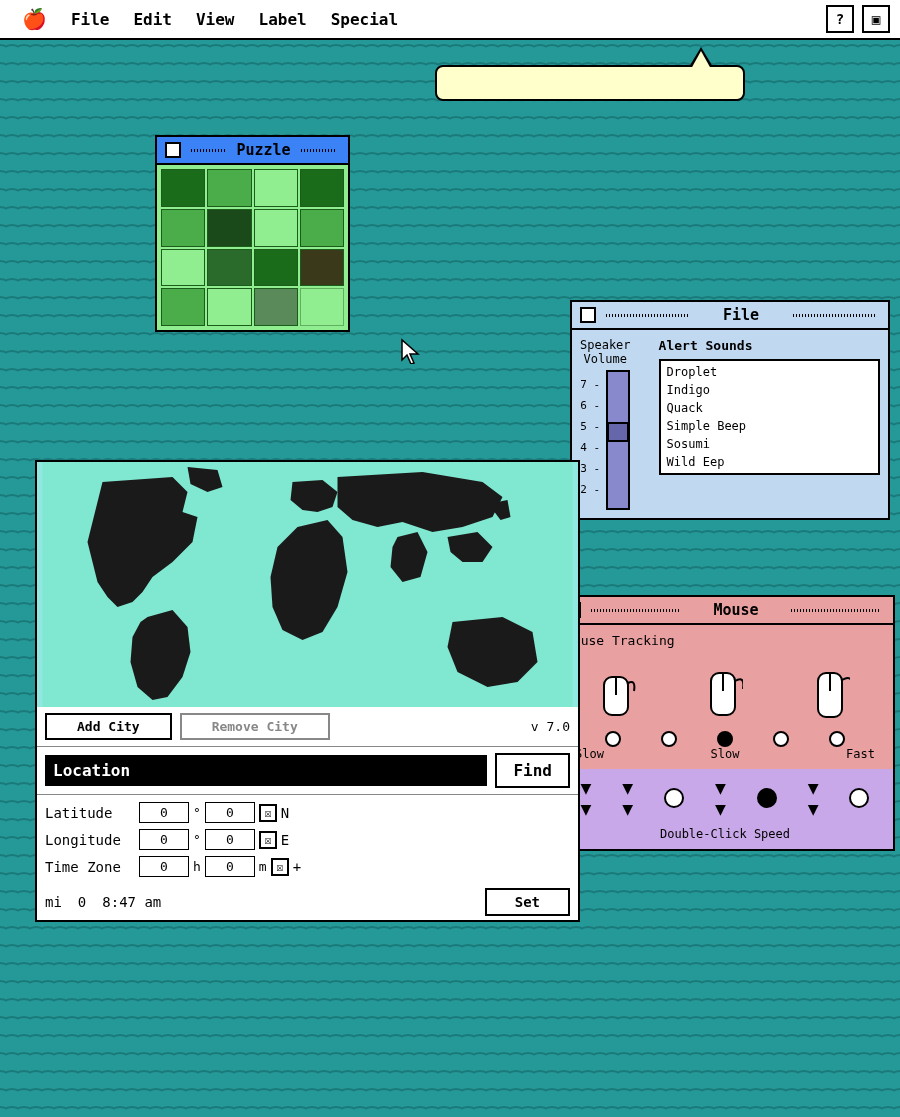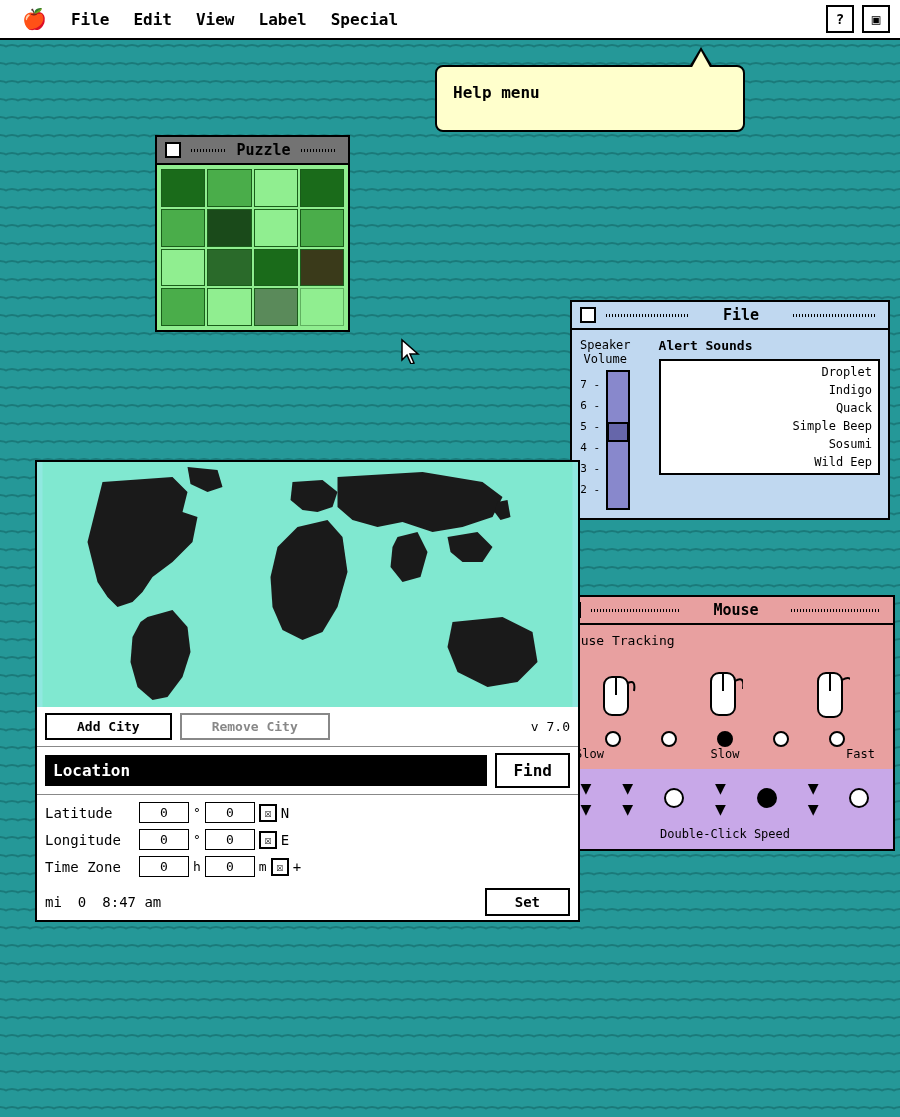--- a/index.html
+++ b/index.html
@@ -115,21 +115,21 @@
       position: absolute;
       top: 135px;
       left: 155px;
       width: 195px;
       background: white;
       border: 2px solid black;
       z-index: 40;
     }
 
     .window-titlebar {
-      background: #737373;
+      background: #3b82f6;
       border-bottom: 2px solid black;
       padding: 4px 8px;
       display: flex;
       align-items: center;
       gap: 6px;
       height: 28px;
     }
 
     .window-title {
       font-size: 15px;
@@ -251,21 +251,20 @@
       border: 2px solid black;
       background: white;
       padding: 2px;
     }
 
     .sounds-list-item {
       padding: 2px 4px;
       font-size: 12px;
       font-family: monospace;
       cursor: default;
-      text-align: right;
     }
 
     
     .mouse-window {
       position: absolute;
       top: 595px;
       left: 555px;
       width: 340px;
       background: #e8a0a0;
       border: 2px solid black;
@@ -550,21 +549,20 @@
   <span class="menubar-item">View</span>
   <span class="menubar-item">Label</span>
   <span class="menubar-item">Special</span>
   <div class="menubar-right">
     <div class="menubar-icon">?</div>
     <div class="menubar-icon">▣</div>
   </div>
 </div>
 
 <div class="help-bubble">
-  <div class="help-title">Help menu</div>
 </div>
 
 <div class="puzzle-window">
   <div class="window-titlebar">
     <div class="close-box"></div>
     <div class="title-hash"></div>
     <span class="window-title">Puzzle</span>
     <div class="title-hash"></div>
   </div>
   <div class="puzzle-content">

